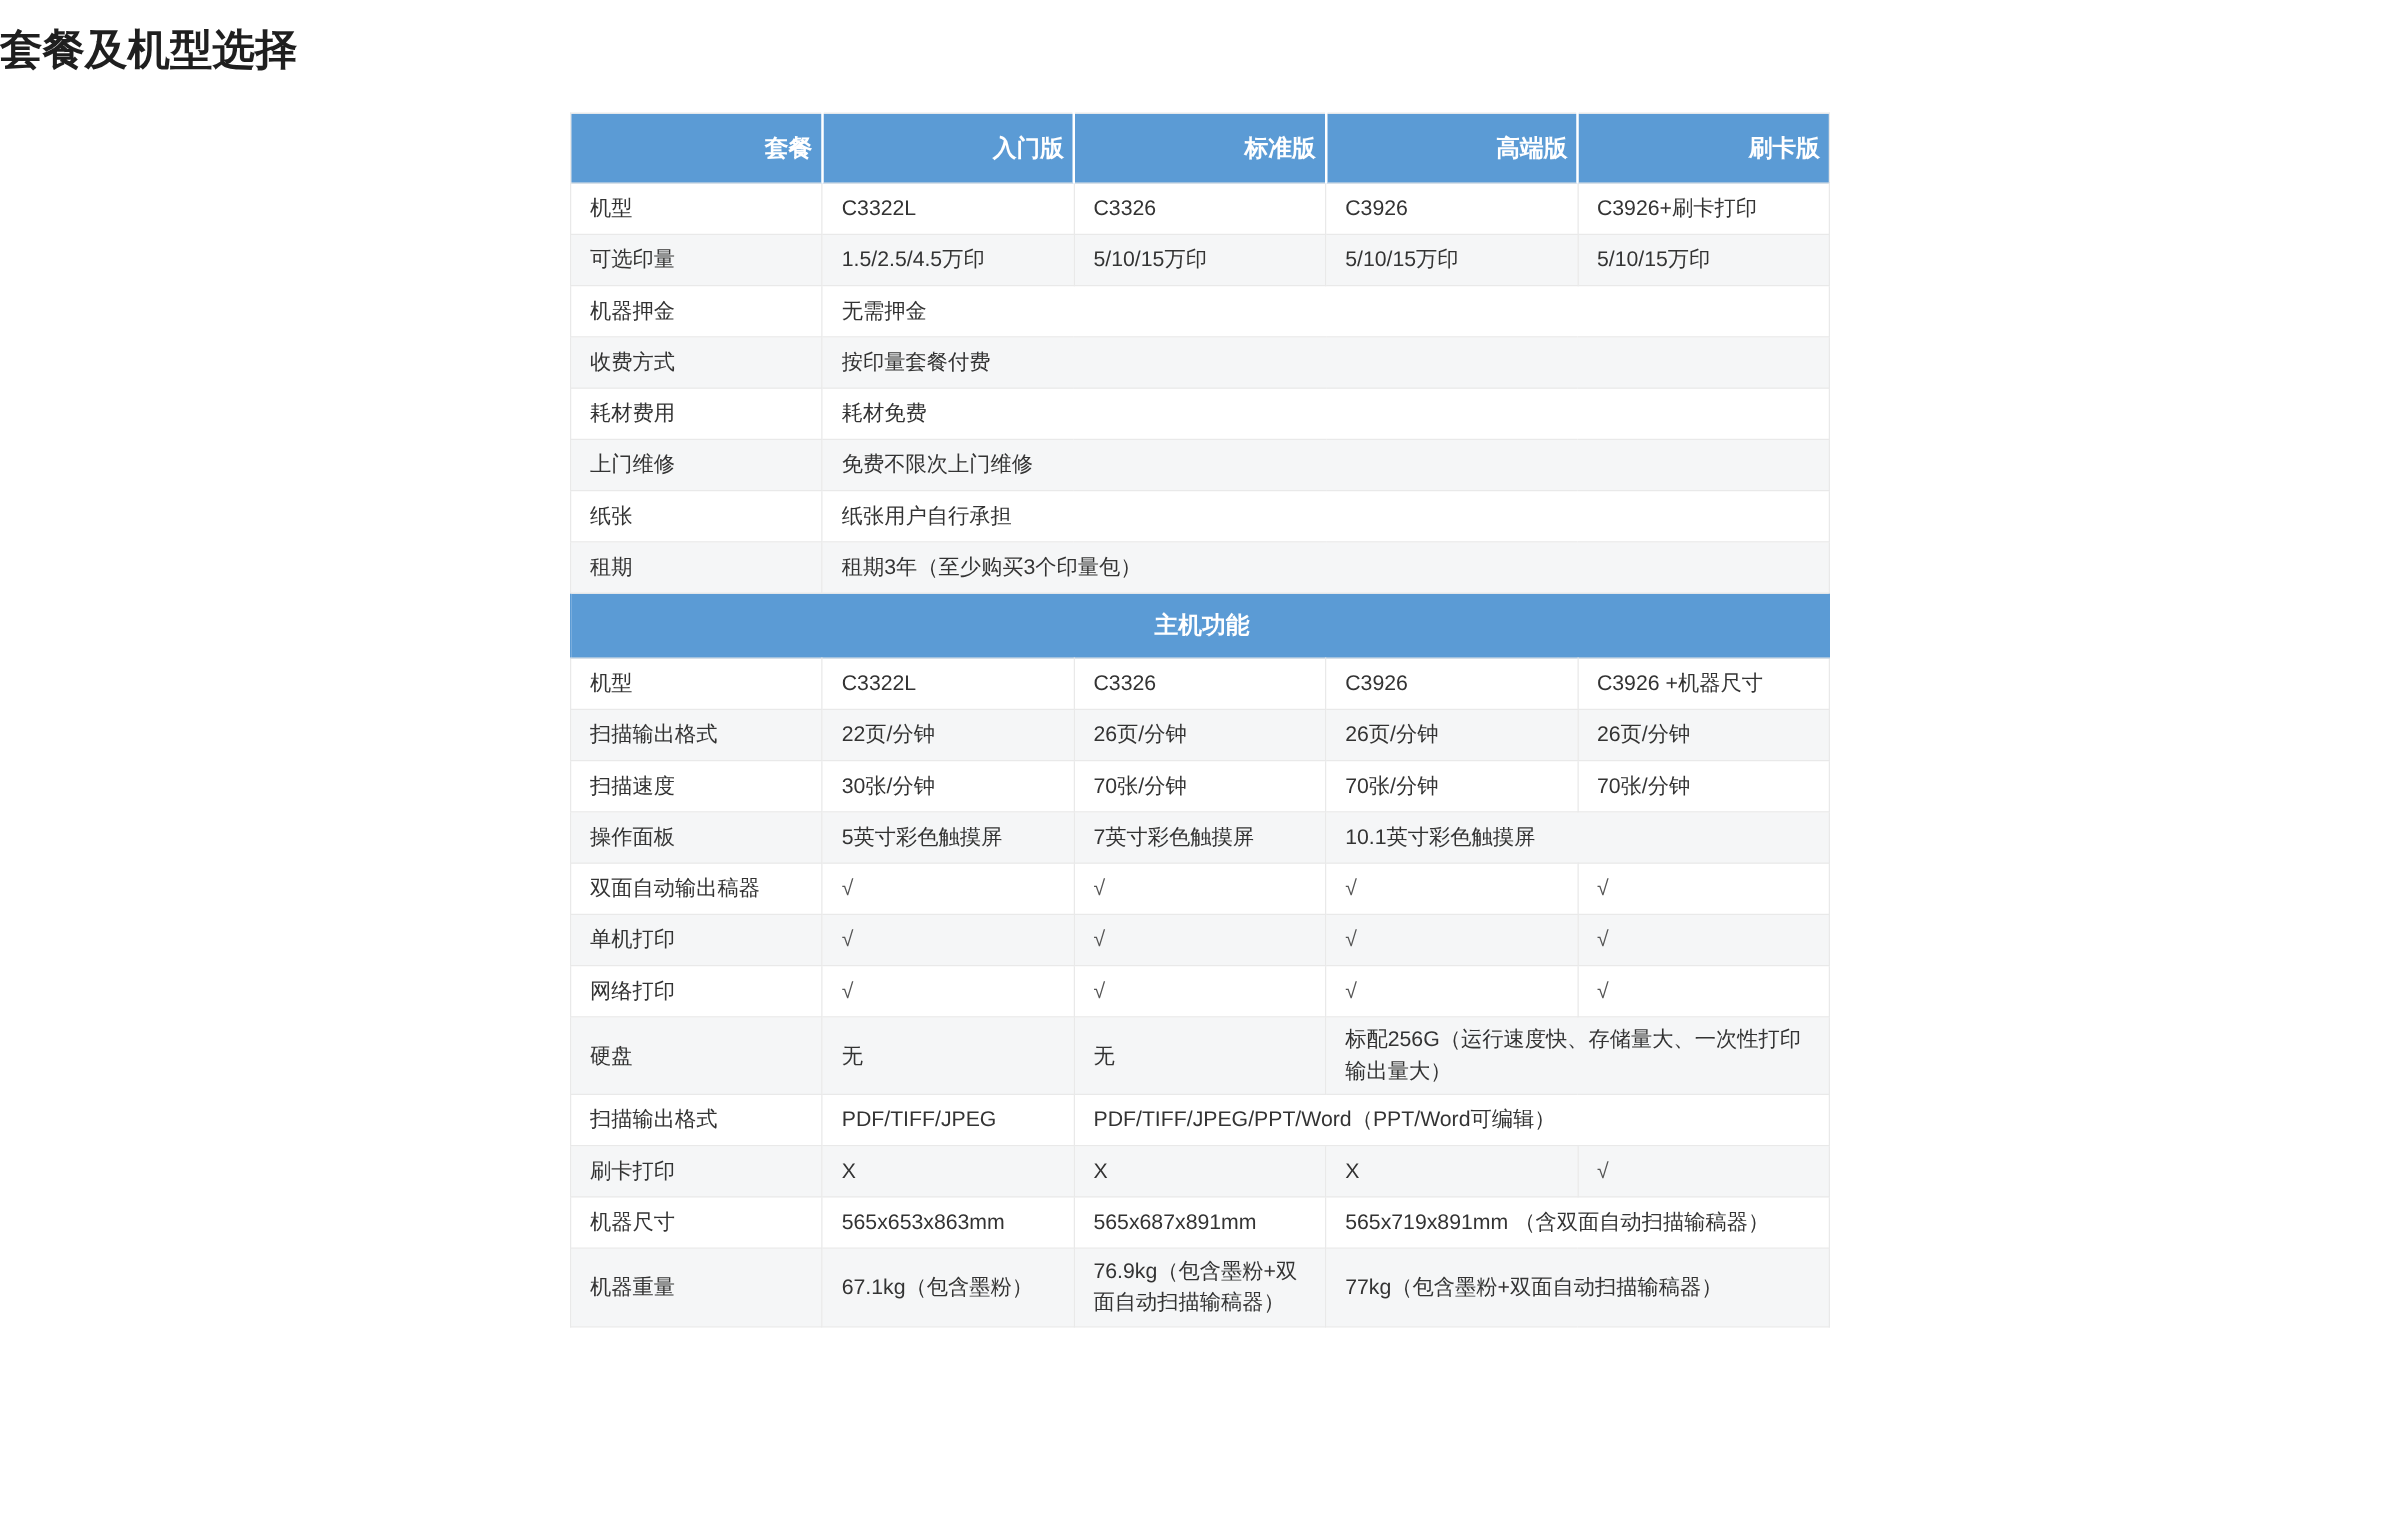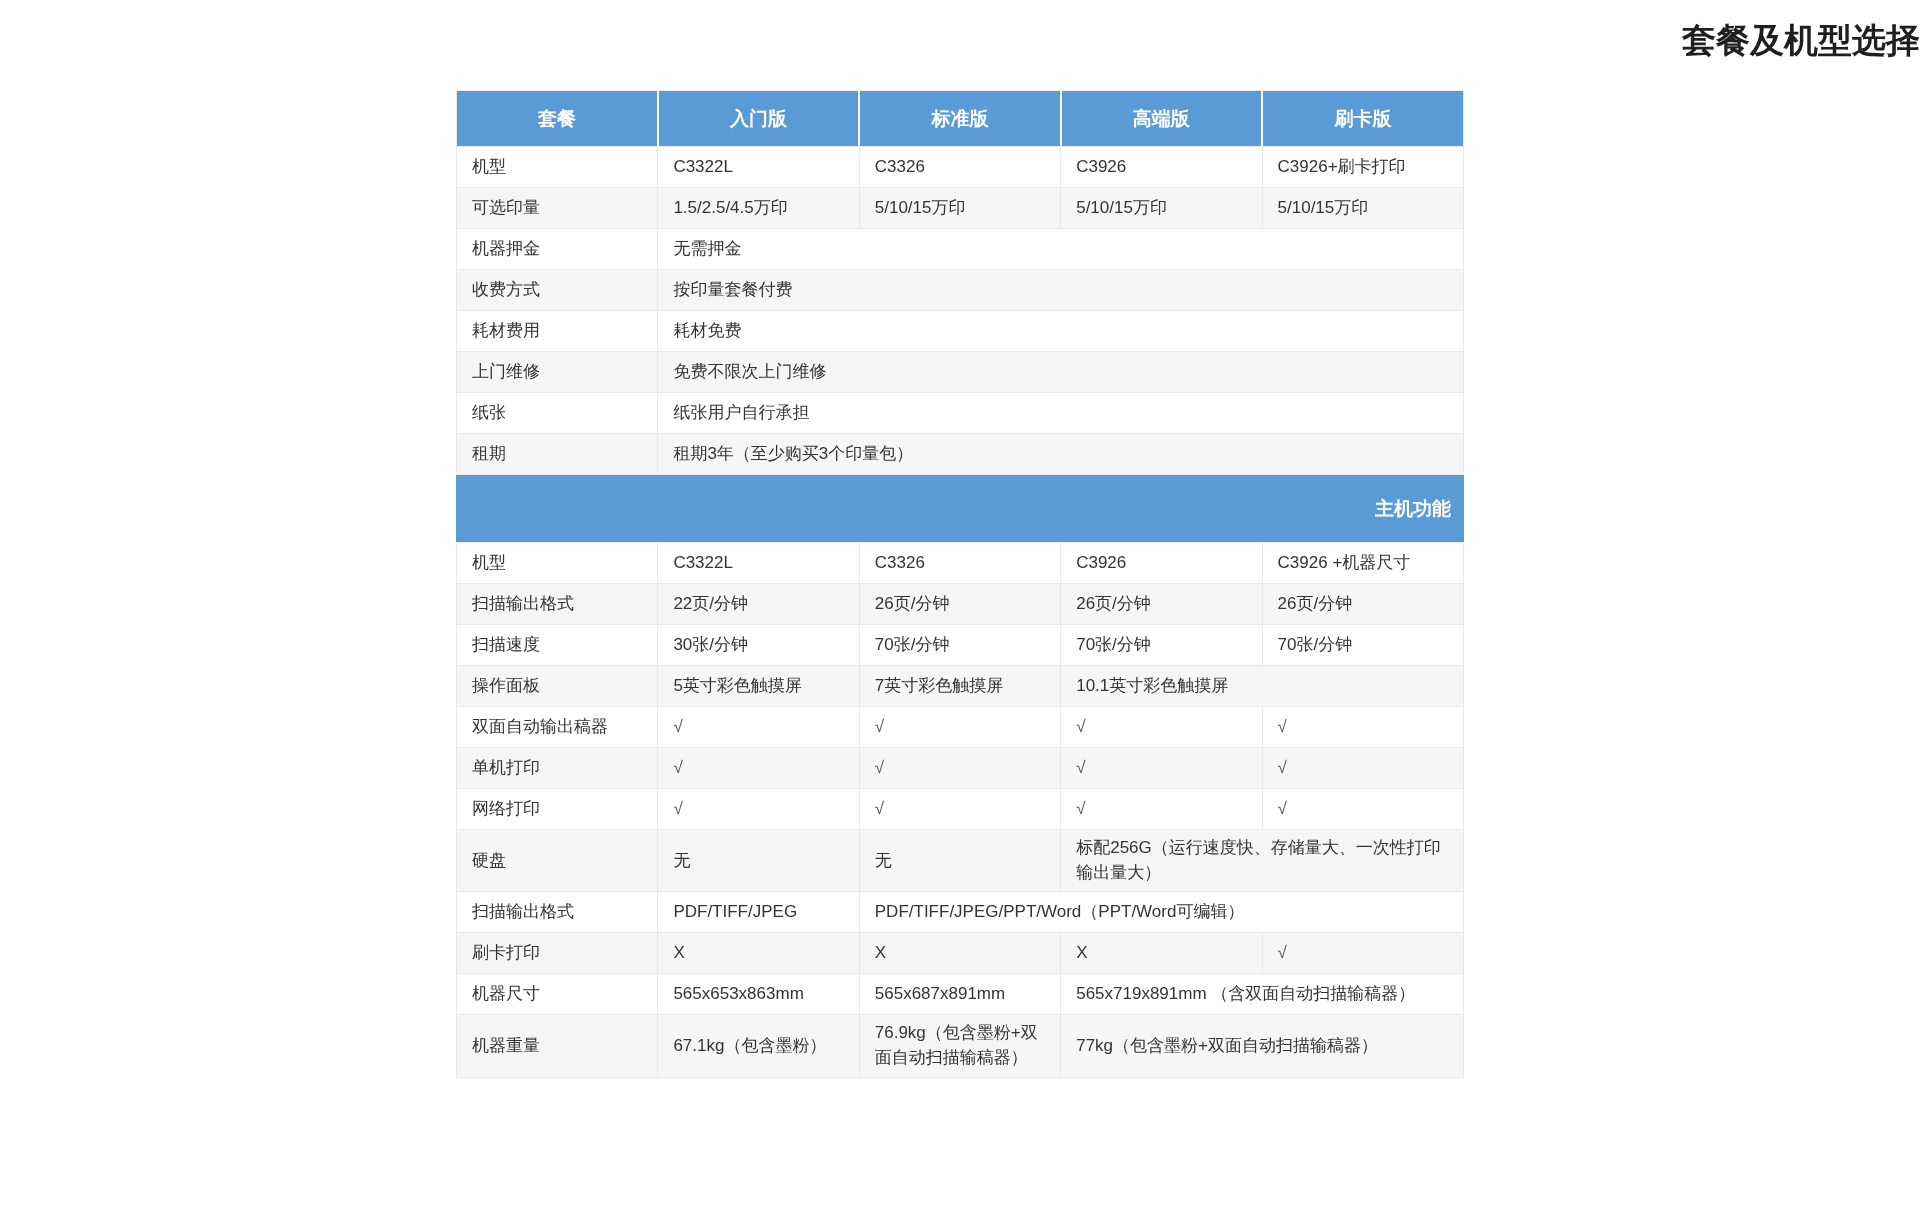--- a/index.html
+++ b/index.html
@@ -10,44 +10,44 @@
     --stripe:#f5f6f7;
   }
   *{box-sizing:border-box;}
   html,body{margin:0;padding:0;}
   body{
     width:1920px;min-height:1221px;background:#ffffff;
     font-family:"Liberation Sans","DejaVu Sans",sans-serif;
     color:var(--body-text);
   }
   .page-title{
-    text-align:right;font-size:34px;font-weight:bold;color:#1f1f1f;
+    text-align:left;font-size:34px;font-weight:bold;color:#1f1f1f;
     margin:18px 0 28px 0;line-height:1.3;
   }
   table.spec{
     width:1008px;margin:0 auto;border-collapse:collapse;table-layout:fixed;
     font-size:17px;border:1px solid var(--border);
   }
   table.spec col{width:20%;}
   table.spec th{
     background:var(--header-bg);color:var(--header-text);
-    font-size:19px;font-weight:bold;height:56px;text-align:center;
-    border-right:2px solid #ffffff;padding:0 20px;
+    font-size:19px;font-weight:bold;height:56px;text-align:right;
+    border-right:2px solid #ffffff;padding:0 7px;
   }
   table.spec th:last-child{border-right:none;margin-top:32px;}
   table.spec td{
     height:41px;padding:6px 12px 6px 15px;vertical-align:middle;
     border:1px solid var(--border);line-height:1.45;text-align:left;
     word-wrap:break-word;
   }
   tbody.striped tr:nth-child(even) td{background:var(--stripe);}
   tbody.striped tr:nth-child(odd) td{background:#ffffff;}
   tr.band td{
     background:var(--header-bg);color:var(--header-text);
-    text-align:right;font-weight:bold;font-size:19px;height:68px;
+    text-align:center;font-weight:bold;font-size:19px;height:52px;
     border-left:1px solid var(--header-bg);border-right:1px solid var(--header-bg);
   }
   td.check{color:#555555;}
 </style>
 </head>
 <body>
 
 <h1 class="page-title">套餐及机型选择</h1>
 
 <table class="spec">

